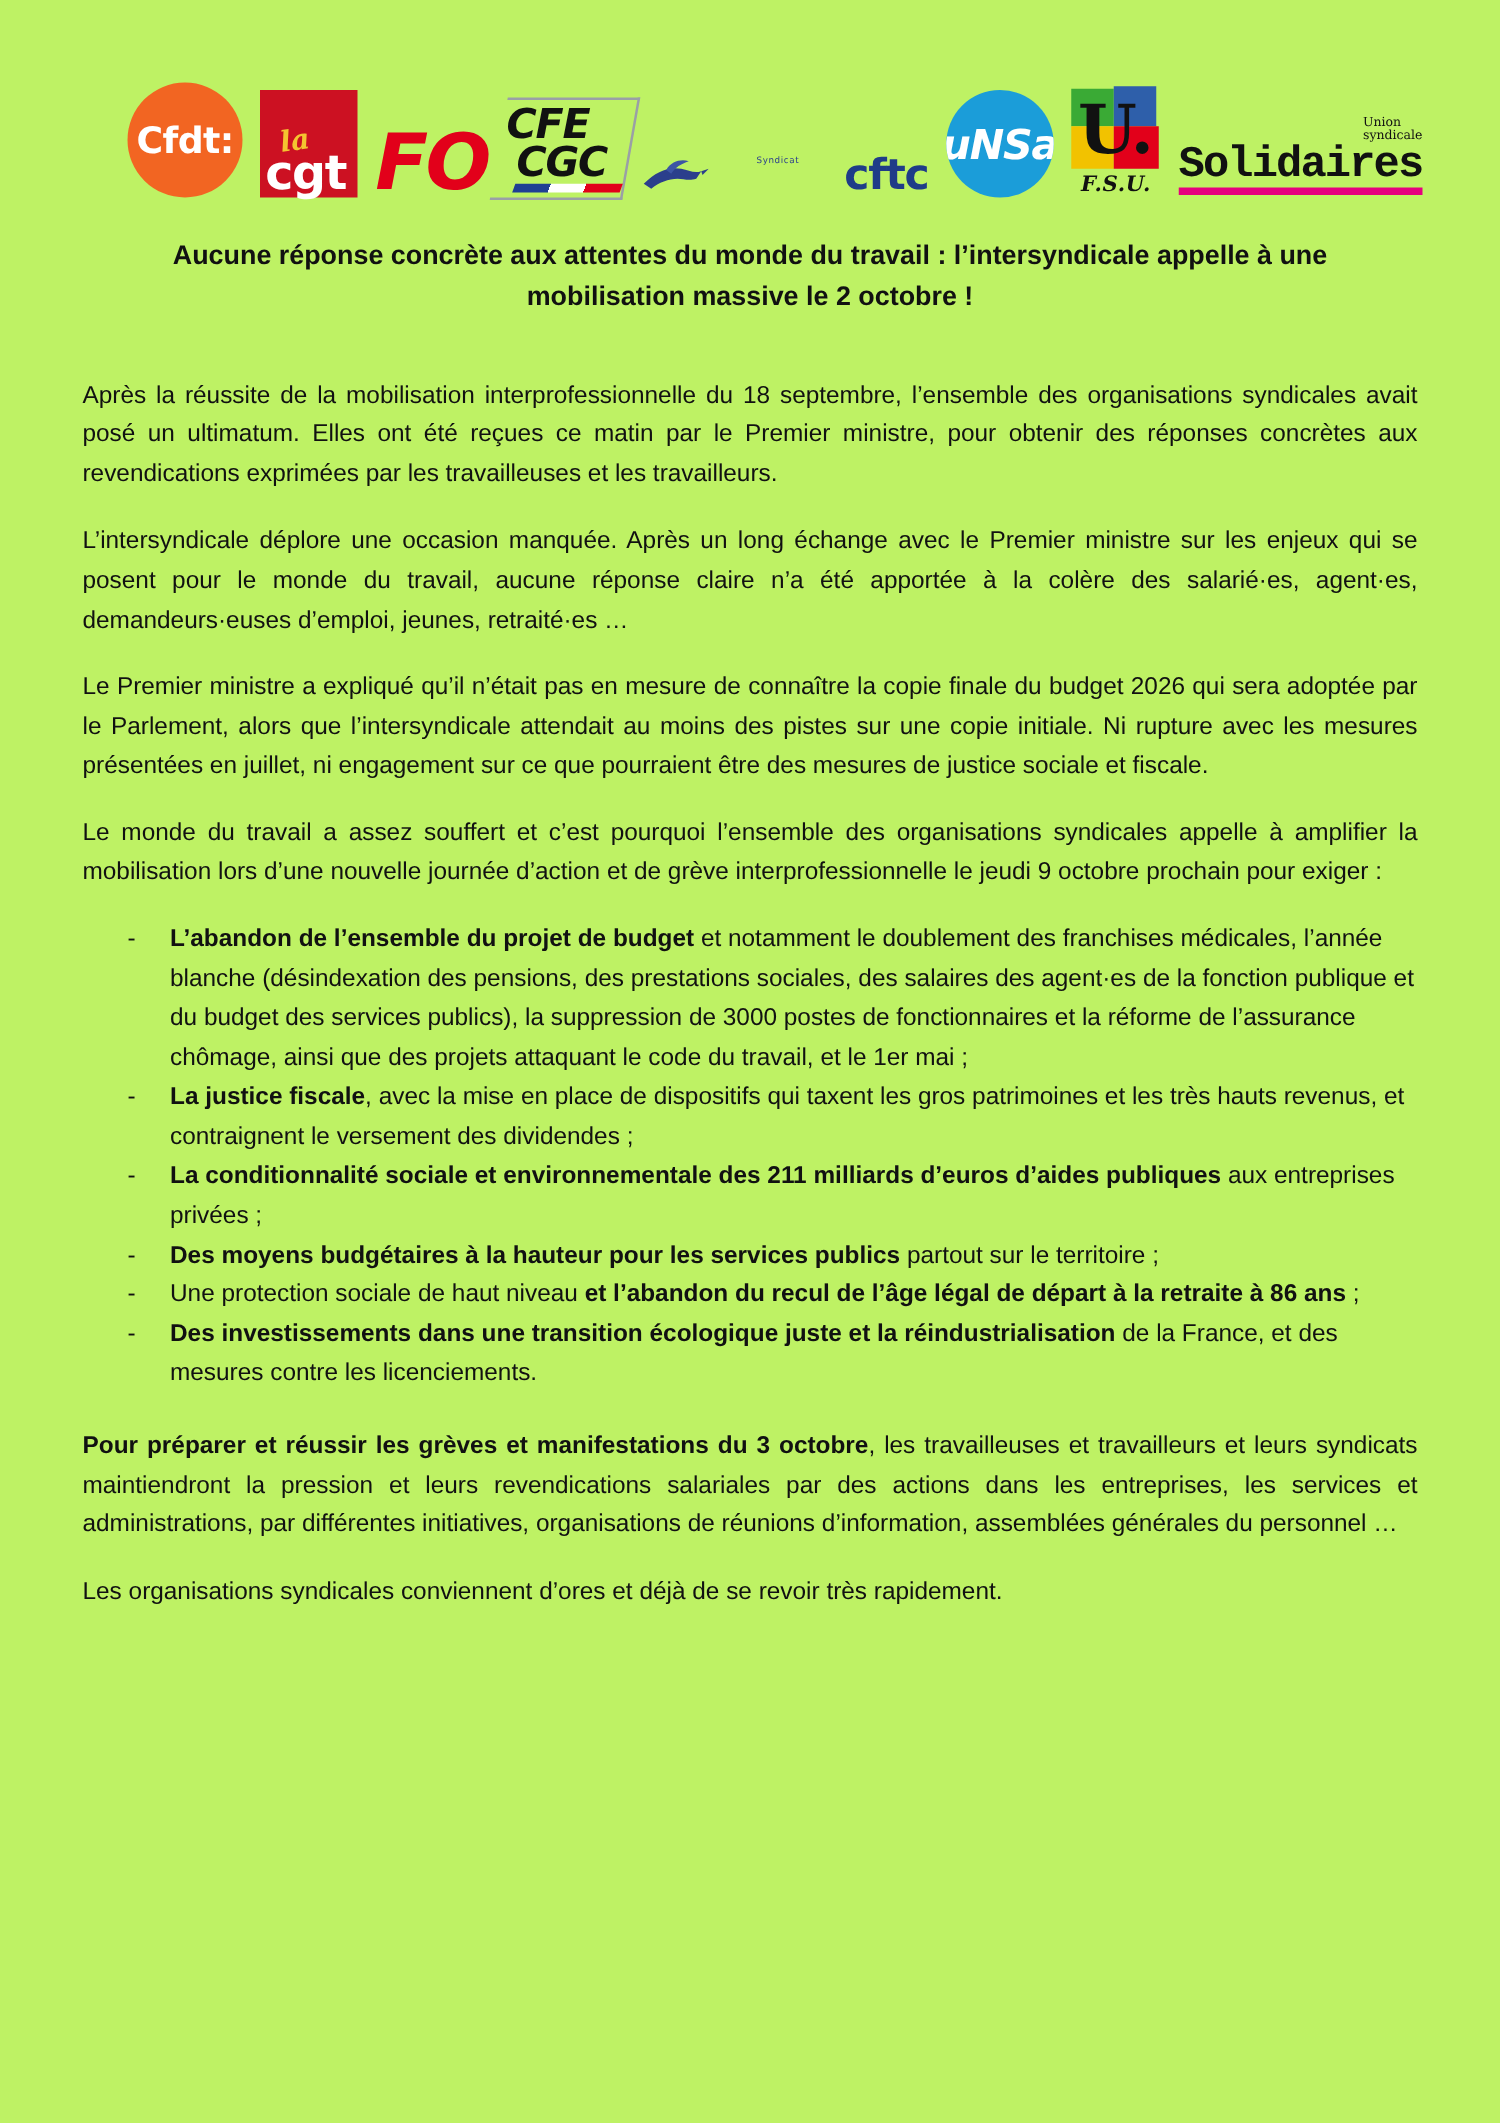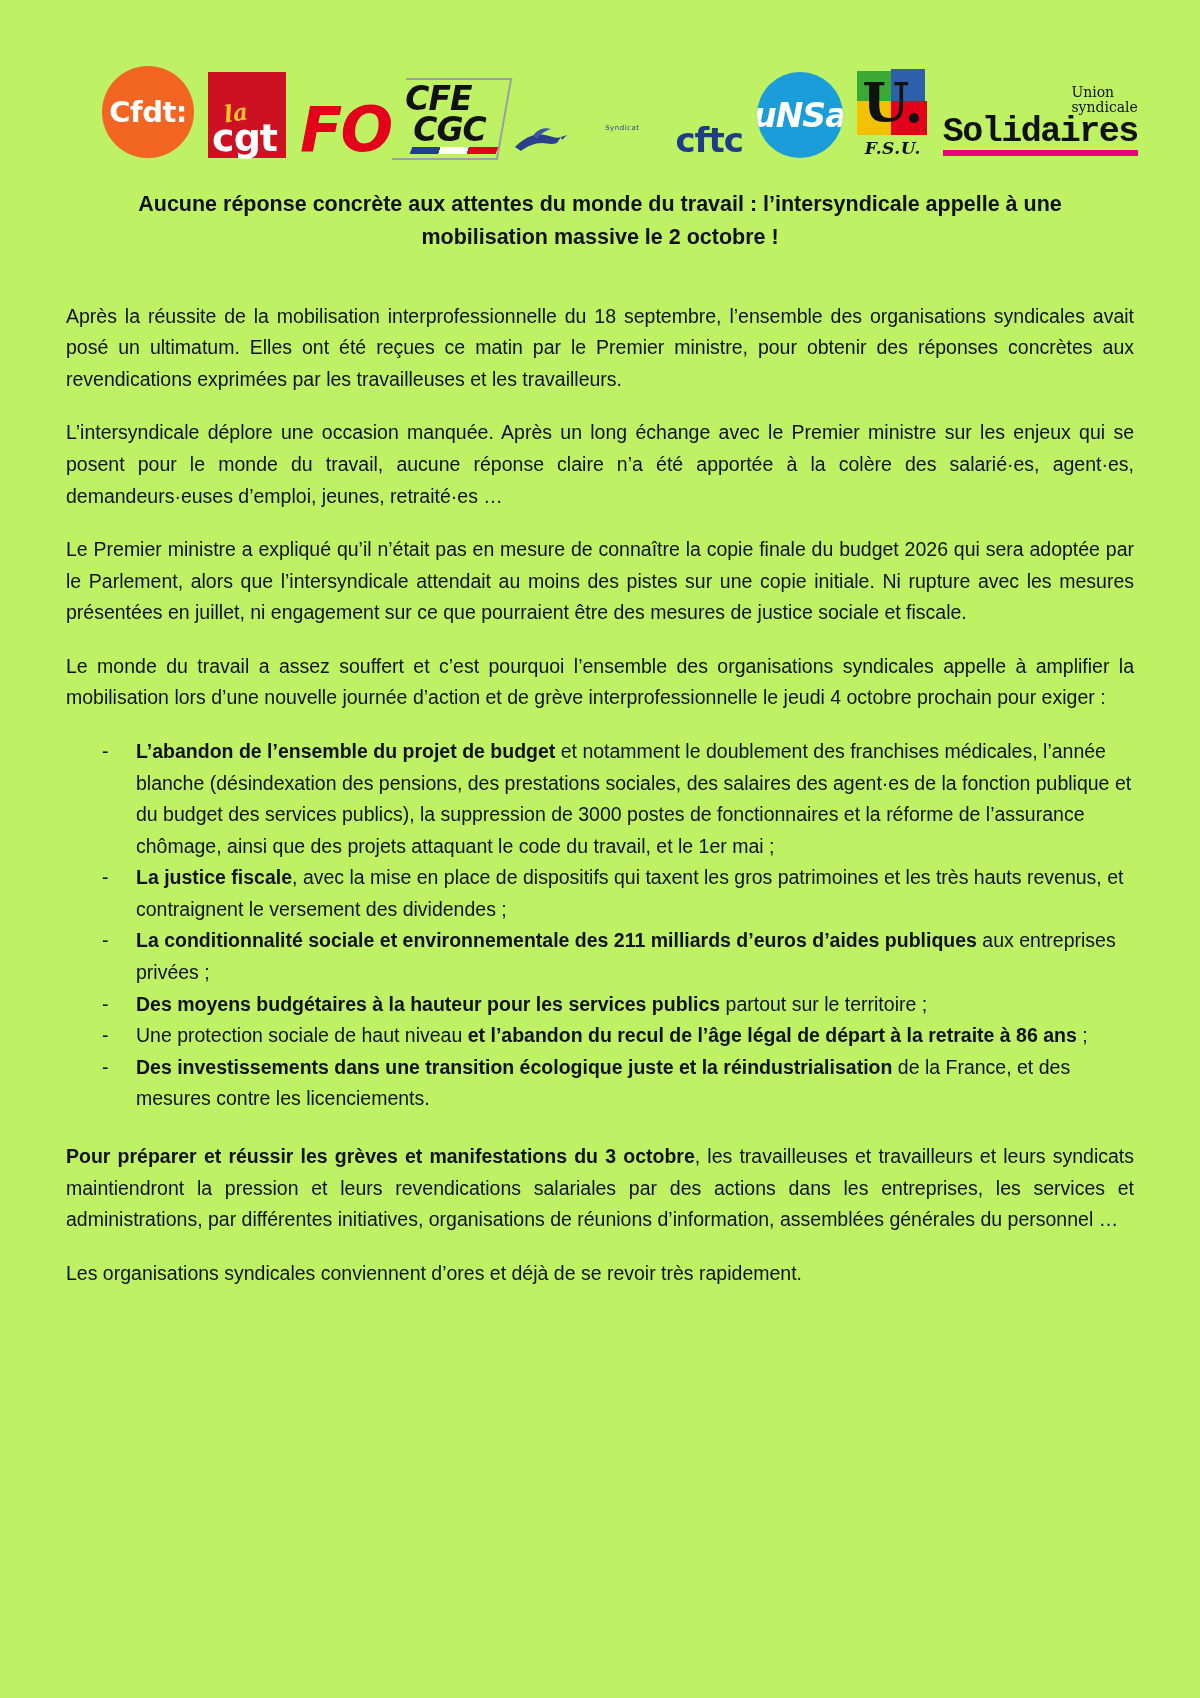--- a/index.html
+++ b/index.html
@@ -218,21 +218,21 @@
   }
 
   
   .logo-solidaires {
     flex-direction: column;
     align-items: flex-start;
     padding-bottom: 2px;
   }
   .logo-solidaires .union {
     font-family: "DejaVu Serif", serif;
-    font-size: 14px;
+    font-size: 10px;
     line-height: 1.05;
     color: #111;
     align-self: flex-end;
     text-align: left;
     margin-bottom: 1px;
   }
   .logo-solidaires .word {
     font-family: Liberation Mono, monospace;
     font-weight: bold;
     font-size: 35px;
@@ -361,21 +361,21 @@
 
   </div>
 
   <div class="doc-title">Aucune réponse concrète aux attentes du monde du travail : l’intersyndicale appelle à une mobilisation massive le 2 octobre !</div>
 
   <div class="content">
 
     <p>Après la réussite de la mobilisation interprofessionnelle du 18 septembre, l’ensemble des organisations syndicales avait posé un ultimatum. Elles ont été reçues ce matin par le Premier ministre, pour obtenir des réponses concrètes aux revendications exprimées par les travailleuses et les travailleurs.</p>
     <p>L’intersyndicale déplore une occasion manquée. Après un long échange avec le Premier ministre sur les enjeux qui se posent pour le monde du travail, aucune réponse claire n’a été apportée à la colère des salarié·es, agent·es, demandeurs·euses d’emploi, jeunes, retraité·es …</p>
     <p>Le Premier ministre a expliqué qu’il n’était pas en mesure de connaître la copie finale du budget 2026 qui sera adoptée par le Parlement, alors que l’intersyndicale attendait au moins des pistes sur une copie initiale. Ni rupture avec les mesures présentées en juillet, ni engagement sur ce que pourraient être des mesures de justice sociale et fiscale.</p>
-    <p>Le monde du travail a assez souffert et c’est pourquoi l’ensemble des organisations syndicales appelle à amplifier la mobilisation lors d’une nouvelle journée d’action et de grève interprofessionnelle le jeudi 4 octobre prochain pour exiger :</p>
+    <p>Le monde du travail a assez souffert et c’est pourquoi l’ensemble des organisations syndicales appelle à amplifier la mobilisation lors d’une nouvelle journée d’action et de grève interprofessionnelle le jeudi 9 octobre prochain pour exiger :</p>
 
     <ul class="demands">
       <li>
         <span class="dash">-</span><b>L’abandon de l’ensemble du projet de budget</b><span> et notamment le doublement des franchises médicales, l’année blanche (désindexation des pensions, des prestations sociales, des salaires des agent·es de la fonction publique et du budget des services publics), la suppression de 3000 postes de fonctionnaires et la réforme de l’assurance chômage, ainsi que des projets attaquant le code du travail, et le 1er mai ;</span>
       </li>
       <li>
         <span class="dash">-</span><b>La justice fiscale</b><span>, avec la mise en place de dispositifs qui taxent les gros patrimoines et les très hauts revenus, et contraignent le versement des dividendes ;</span>
       </li>
       <li>
         <span class="dash">-</span><b>La conditionnalité sociale et environnementale des 211 milliards d’euros d’aides publiques</b><span> aux entreprises privées ;</span>

